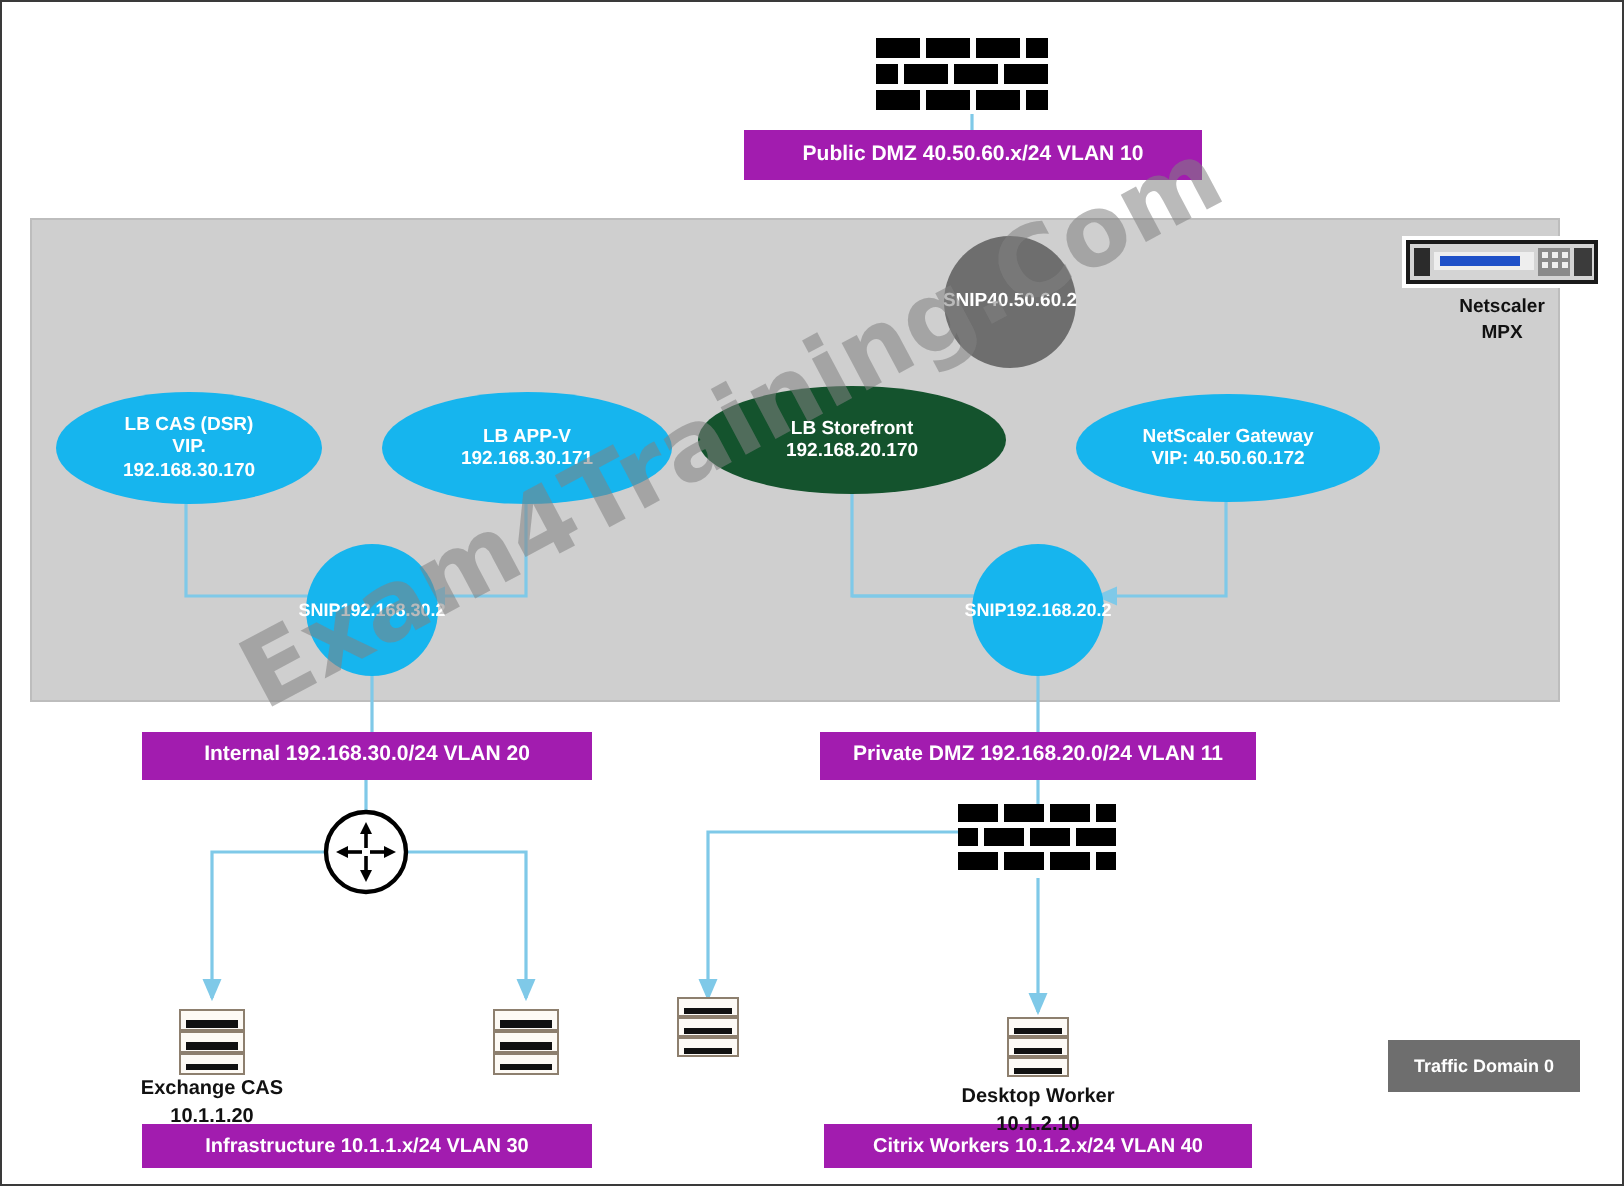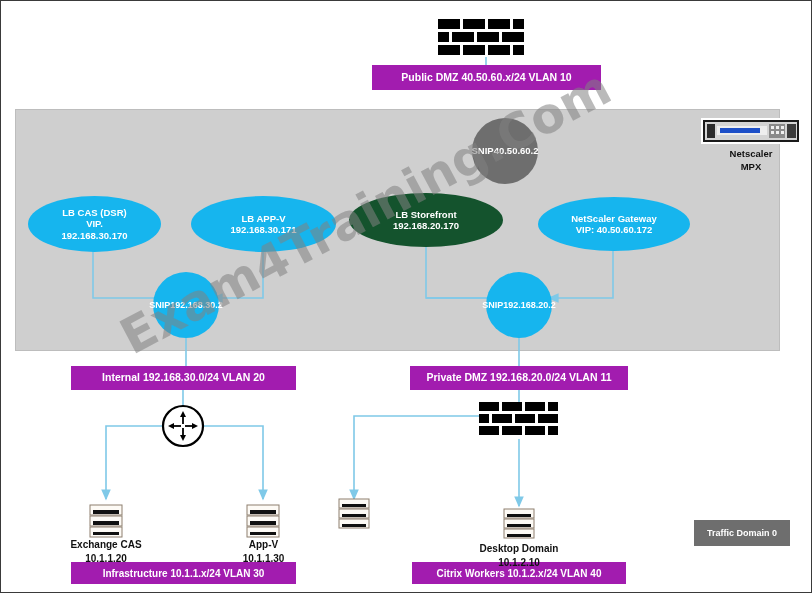--- a/index.html
+++ b/index.html
@@ -342,24 +342,20 @@
       <g>
         <rect x="1" y="1" width="32" height="10" fill="#fdfaf5" stroke="#8d7f6e" stroke-width="1"></rect>
         <rect x="4" y="6" width="26" height="4" fill="#111111"></rect>
         <rect x="1" y="12" width="32" height="10" fill="#fdfaf5" stroke="#8d7f6e" stroke-width="1"></rect>
         <rect x="4" y="17" width="26" height="4" fill="#111111"></rect>
         <rect x="1" y="23" width="32" height="10" fill="#fdfaf5" stroke="#8d7f6e" stroke-width="1"></rect>
         <rect x="4" y="28" width="26" height="3" fill="#111111"></rect>
       </g>
     </svg>
   </div>
-  <div class="srv-label" style="left:205px;top:537px;width:115px;font-size:10px;">
-    <div>App-V</div>
-    <div>10.1.1.30</div>
-  </div>
 
   <div class="server" style="left:337px;top:497px;">
     <svg width="32" height="32" viewBox="0 0 32 32" xmlns="http://www.w3.org/2000/svg">
       <g>
         <rect x="1" y="1" width="30" height="9" fill="#fdfaf5" stroke="#8d7f6e" stroke-width="1"></rect>
         <rect x="4" y="6" width="24" height="3" fill="#111111"></rect>
         <rect x="1" y="11" width="30" height="9" fill="#fdfaf5" stroke="#8d7f6e" stroke-width="1"></rect>
         <rect x="4" y="16" width="24" height="3" fill="#111111"></rect>
         <rect x="1" y="21" width="30" height="9" fill="#fdfaf5" stroke="#8d7f6e" stroke-width="1"></rect>
         <rect x="4" y="26" width="24" height="3" fill="#111111"></rect>
@@ -373,21 +369,21 @@
         <rect x="1" y="1" width="30" height="9" fill="#fdfaf5" stroke="#8d7f6e" stroke-width="1"></rect>
         <rect x="4" y="6" width="24" height="3" fill="#111111"></rect>
         <rect x="1" y="11" width="30" height="9" fill="#fdfaf5" stroke="#8d7f6e" stroke-width="1"></rect>
         <rect x="4" y="16" width="24" height="3" fill="#111111"></rect>
         <rect x="1" y="21" width="30" height="9" fill="#fdfaf5" stroke="#8d7f6e" stroke-width="1"></rect>
         <rect x="4" y="26" width="24" height="3" fill="#111111"></rect>
       </g>
     </svg>
   </div>
   <div class="srv-label" style="left:458px;top:541px;width:120px;font-size:10px;">
-    <div>Desktop Domain</div>
+    <div>Desktop Worker</div>
     <div>10.1.2.10</div>
   </div>
 
   <div class="vlan-bar" style="left:70px;top:561px;width:225px;height:22px;font-size:10px;">
     <span>Infrastructure 10.1.1.x/24 VLAN 30</span>
   </div>
 
   <div class="vlan-bar" style="left:411px;top:561px;width:214px;height:22px;font-size:10px;">
     <span>Citrix Workers 10.1.2.x/24 VLAN 40</span>
   </div>

